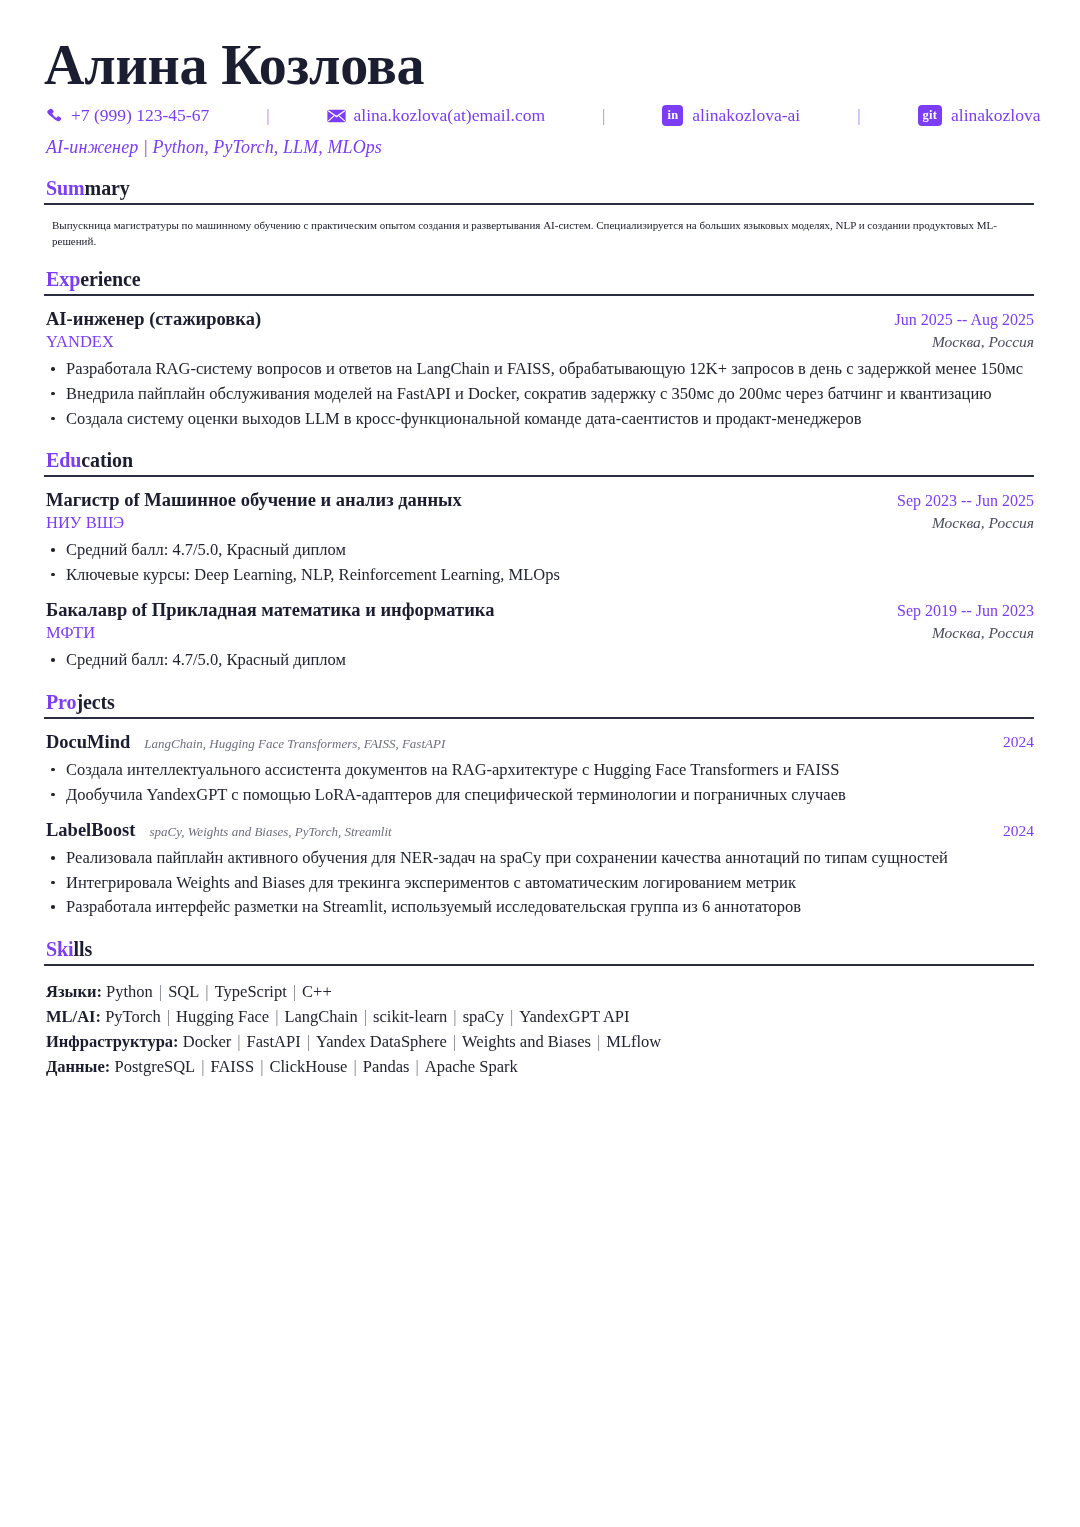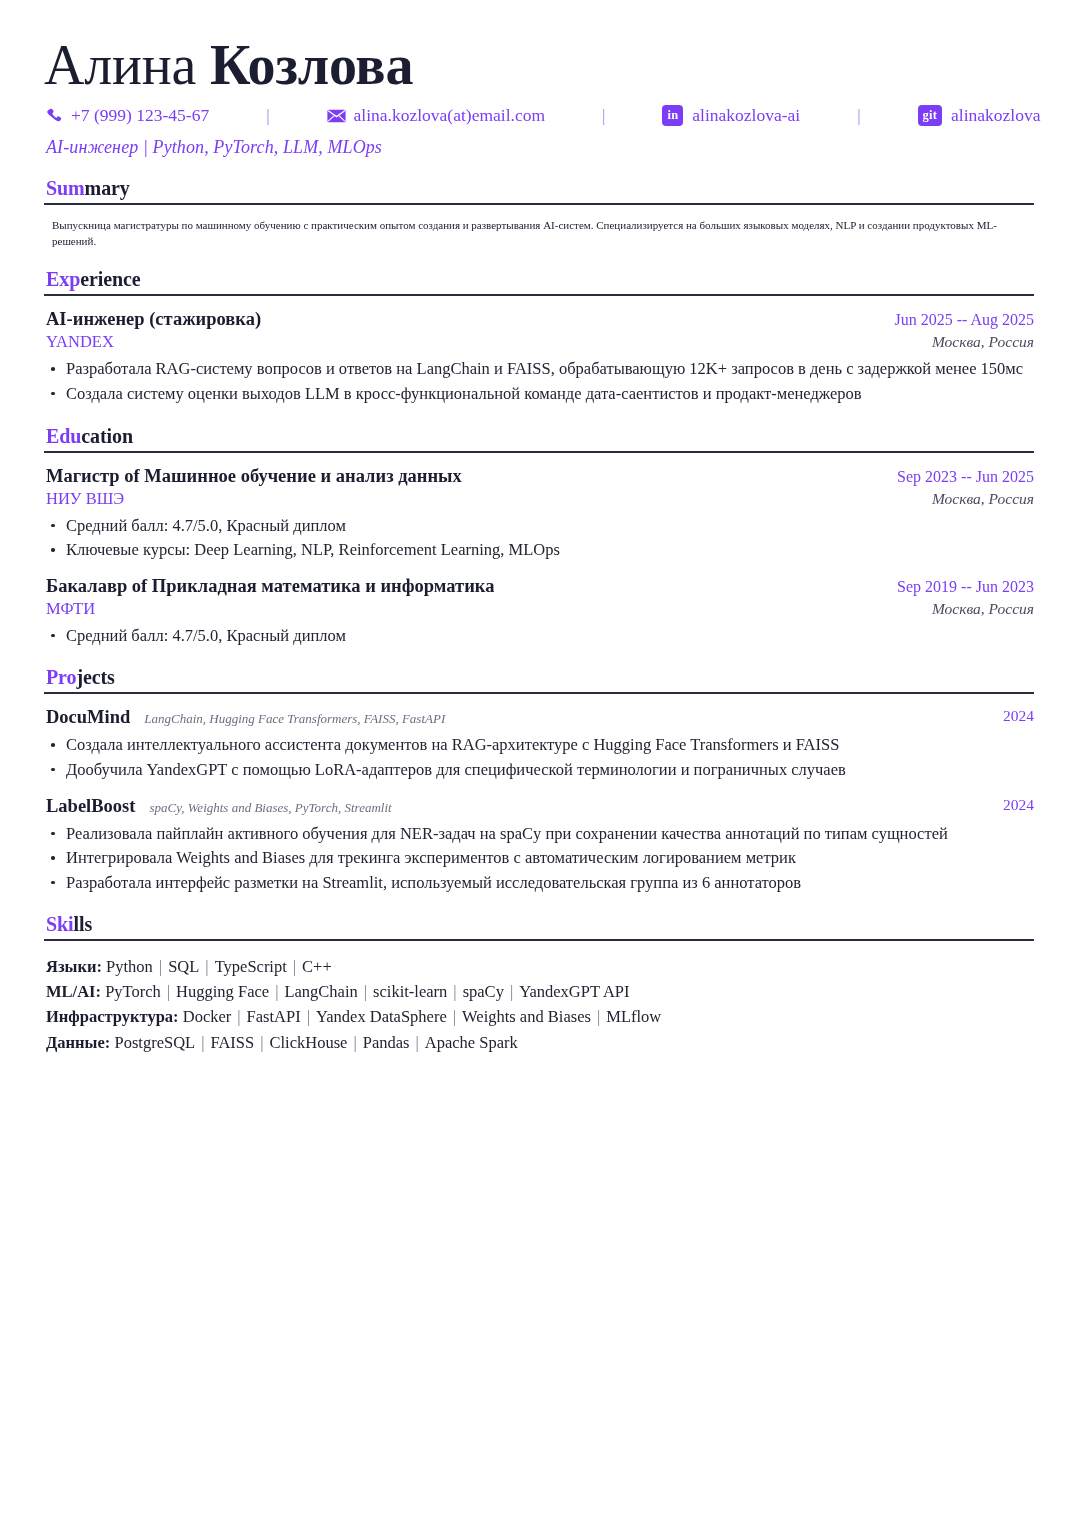--- a/index.html
+++ b/index.html
@@ -20,21 +20,21 @@
 
   
   .name {
     font-size: 56px;
     line-height: 1.12;
     letter-spacing: -0.2px;
     color: #1b1d30;
     margin: 4px 0 6px 0;
     white-space: nowrap;
   }
-  .name .first { font-weight: 400; }
+  .name .first { font-weight: 700; }
   .name .last  { font-weight: 700; }
 
   .contact-row {
     display: flex;
     align-items: center;
     flex-wrap: nowrap;
     font-size: 17.5px;
     color: #7b3df5;
     margin: 2px 0 4px 2px;
     height: 26px;
@@ -167,21 +167,21 @@
     width: 3.5px;
     height: 3.5px;
     border-radius: 50%;
     background: #232433;
   }
 
   
   .proj-top {
     display: flex;
     justify-content: space-between;
-    align-items: flex-start;
+    align-items: center;
   }
   .proj-left { display: flex; align-items: baseline; }
   .proj-name {
     font-size: 18.5px;
     font-weight: 700;
     color: #1b1d30;
     margin-left: 2px;
   }
   .proj-stack {
     font-size: 13px;
@@ -279,20 +279,21 @@
           <div class="entry-top">
             <div class="entry-title">AI-инженер (стажировка)</div>
             <div class="entry-date">Jun 2025 -- Aug 2025</div>
           </div>
           <div class="entry-sub">
             <div class="entry-org">YANDEX</div>
             <div class="entry-loc">Москва, Россия</div>
           </div>
           <ul class="bullets">
             <li>Разработала RAG-систему вопросов и ответов на LangChain и FAISS, обрабатывающую 12K+ запросов в день с задержкой менее 150мс</li>
+            <li>Внедрила пайплайн обслуживания моделей на FastAPI и Docker, сократив задержку с 350мс до 200мс через батчинг и квантизацию</li>
             <li>Создала систему оценки выходов LLM в кросс-функциональной команде дата-саентистов и продакт-менеджеров</li>
           </ul>
         </div>
       </div>
   </div>
 
   <div class="section">
     <div class="section-head">
       <span class="hl">Edu</span><span>cation</span>
     </div>

